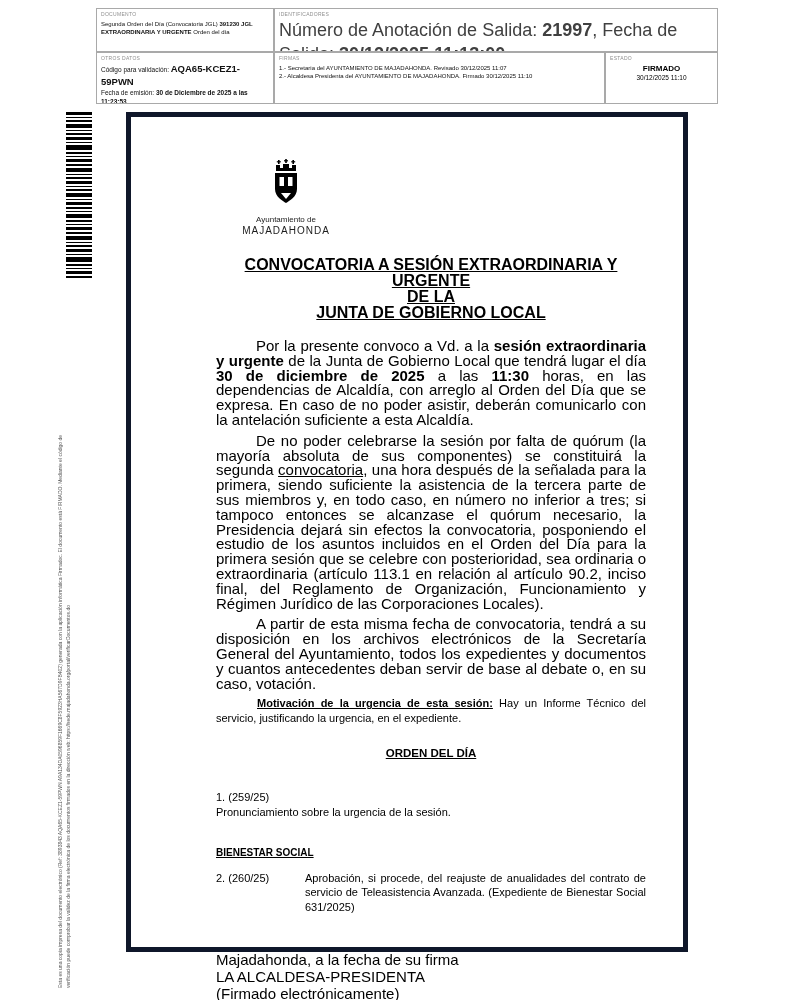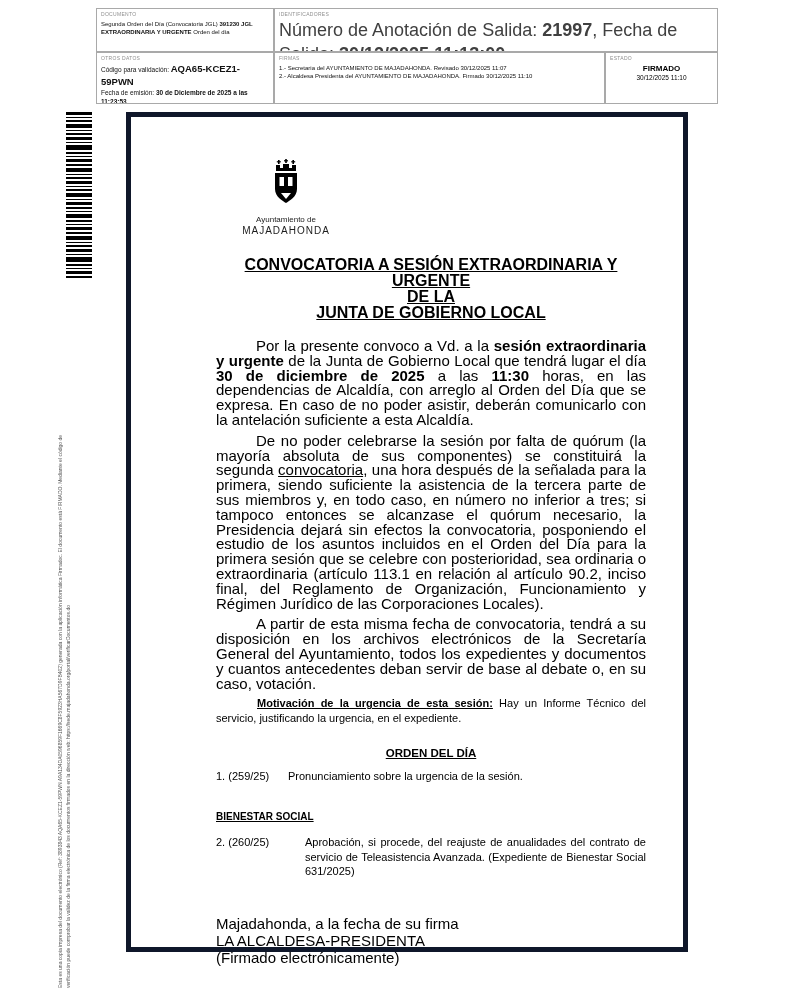--- a/index.html
+++ b/index.html
@@ -47,21 +47,21 @@
   .para-next { margin-top:6px; }
   .u { text-decoration:underline; }
 
   .motivacion { font-size:11px; line-height:14.8px; text-align:justify; margin-top:5px; }
   .motivacion .head { font-weight:bold; text-decoration:underline;padding-left:41px; }
 
   .orden-heading { text-align:center; margin-top:18px; line-height:15px; }
   .orden-heading span { font-size:11.5px; font-weight:bold; text-decoration:underline; }
 
   .odd-item { display:flex; font-size:11px; line-height:14.8px; }
-  .item1 { margin-top:8px; }
+  .item1 { margin-top:29px;flex-direction:column; }
   .item2 { margin-top:11px;gap:17px; }
   .item-num { width:72px; flex:none; }
   .item-text { flex:1; text-align:justify; }
 
   .section-heading { margin-top:23px; line-height:15px; }
   .section-heading span { font-size:10px; font-weight:bold; text-decoration:underline; }
 
   .footer-line { text-align:left; font-size:15px; line-height:17px; }
   .footer-g1 { margin-top:36px; }
   .footer-g2 { margin-top:28px; }

